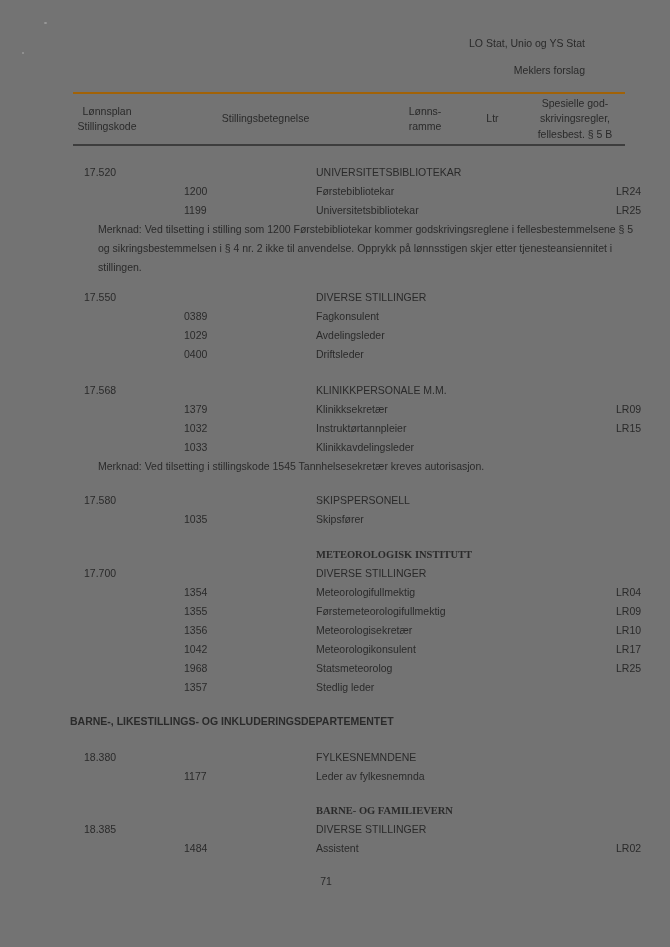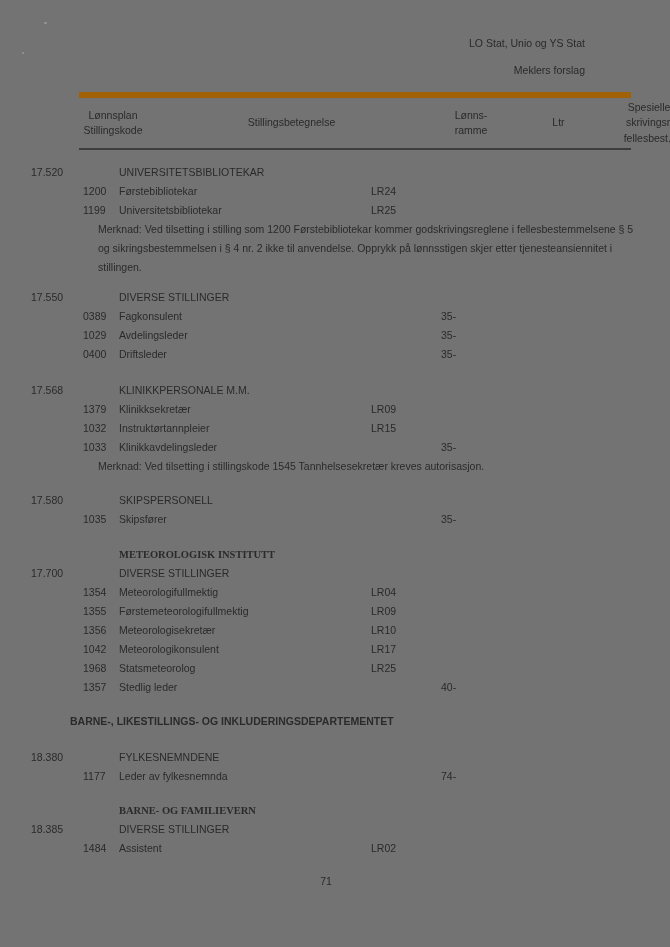--- a/index.html
+++ b/index.html
@@ -6,33 +6,33 @@
   .page{
     position:relative;width:670px;height:947px;background:#737373;
     font-family:"Liberation Sans","DejaVu Sans",sans-serif;
     font-size:10.5px;color:#2a2a2a;overflow:hidden;
   }
   .speck{position:absolute;background:#b9b9b9;border-radius:50%;opacity:.55;}
   .hdr-right{position:absolute;right:85px;text-align:right;white-space:nowrap;}
   .hdr1{top:37px;}
   .hdr2{top:64px;margin-left:16px;}
   .thead{
-    position:absolute;top:92px;left:79px;width:552px;height:50px;
-    border-top:6px solid #a16207;border-bottom:2px solid #3d3d3d;
-    display:grid;grid-template-columns:68px 249px 70px 65px 100px;gap:20px;
+    position:absolute;top:92px;left:73px;width:552px;height:50px;
+    border-top:2px solid #a16207;border-bottom:2px solid #3d3d3d;
+    display:grid;grid-template-columns:68px 249px 70px 65px 100px;
   }
   .thead .c{
     display:flex;flex-direction:column;justify-content:center;
     align-items:center;text-align:center;line-height:15.5px;
   }
   .content{position:absolute;top:145px;left:0;width:670px;}
   .row{
-    margin-left:31px;display:grid;
+    margin-left:84px;display:grid;
     grid-template-columns:52px 26px 10px 252px 70px 1fr;
-    height:19px;line-height:19px;white-space:nowrap;
+    height:19px;line-height:19px;white-space:nowrap;gap:48px;
   }
   .plan{grid-column:1;}
   .code{grid-column:2;text-align:left;}
   .name{grid-column:4;}
   .lr{grid-column:5;}
   .ltr{grid-column:6;}
   .bold{font-weight:bold;font-family:Liberation Serif, serif;}
   .note{margin-left:98px;}
   .note div{height:19px;line-height:19px;white-space:nowrap;}
   .dept{margin-left:70px;height:19px;line-height:19px;font-weight:bold;white-space:nowrap;}

